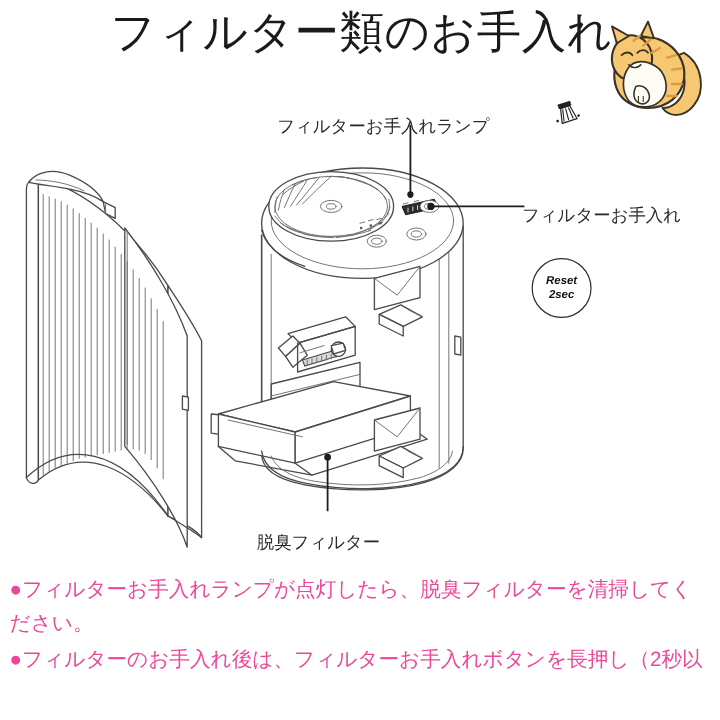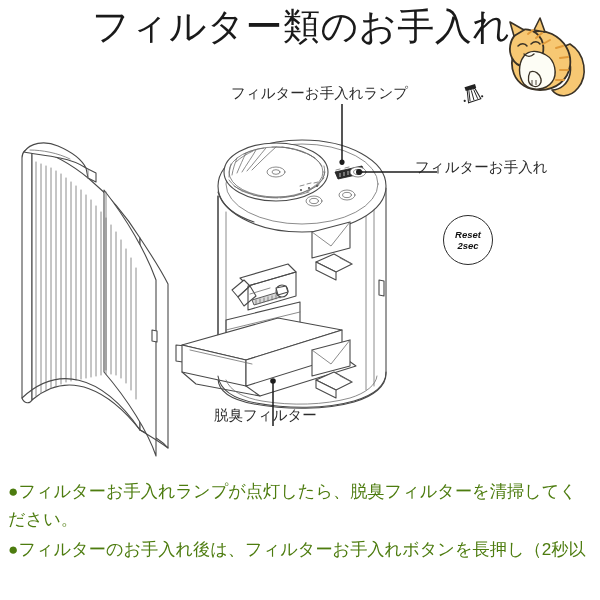--- a/index.html
+++ b/index.html
@@ -34,24 +34,25 @@
     letter-spacing: 0.5px;
     color: #1a1a1a;
     white-space: nowrap;
   }
   .callout {
     position: absolute;
     font-size: 14.5px;
     line-height: 1.32;
     color: #2b2b2b;
     white-space: nowrap;
+    margin-top: 13px;
   }
   #callout-lamp { left: 231px; top: 84px; }
-  #callout-button { left: 415px; top: 158px; }
-  #callout-deodor { left: 214px; top: 407px; font-family: Liberation Mono, monospace; }
+  #callout-button { left: 435px; top: 158px; }
+  #callout-deodor { left: 214px; top: 431px; }
   .reset-chip {
     position: absolute;
     left: 443px;
     top: 215px;
     width: 48px;
     height: 48px;
     border: 1.3px solid #2b2b2b;
     border-radius: 50%;
     display: flex;
     flex-direction: column;
@@ -63,21 +64,21 @@
     color: #111;
     font-style: italic;
   }
   .notes {
     position: absolute;
     left: 8px;
     top: 478px;
     width: 586px;
     font-size: 17.2px;
     line-height: 1.62;
-    color: #4d7c0f;
+    color: #ec4899;
   }
   .notes p {
     margin: 0 0 2px 0;
     text-indent: 0;
   }
 </style>
 </head>
 <body>
 
 <div id="page">

